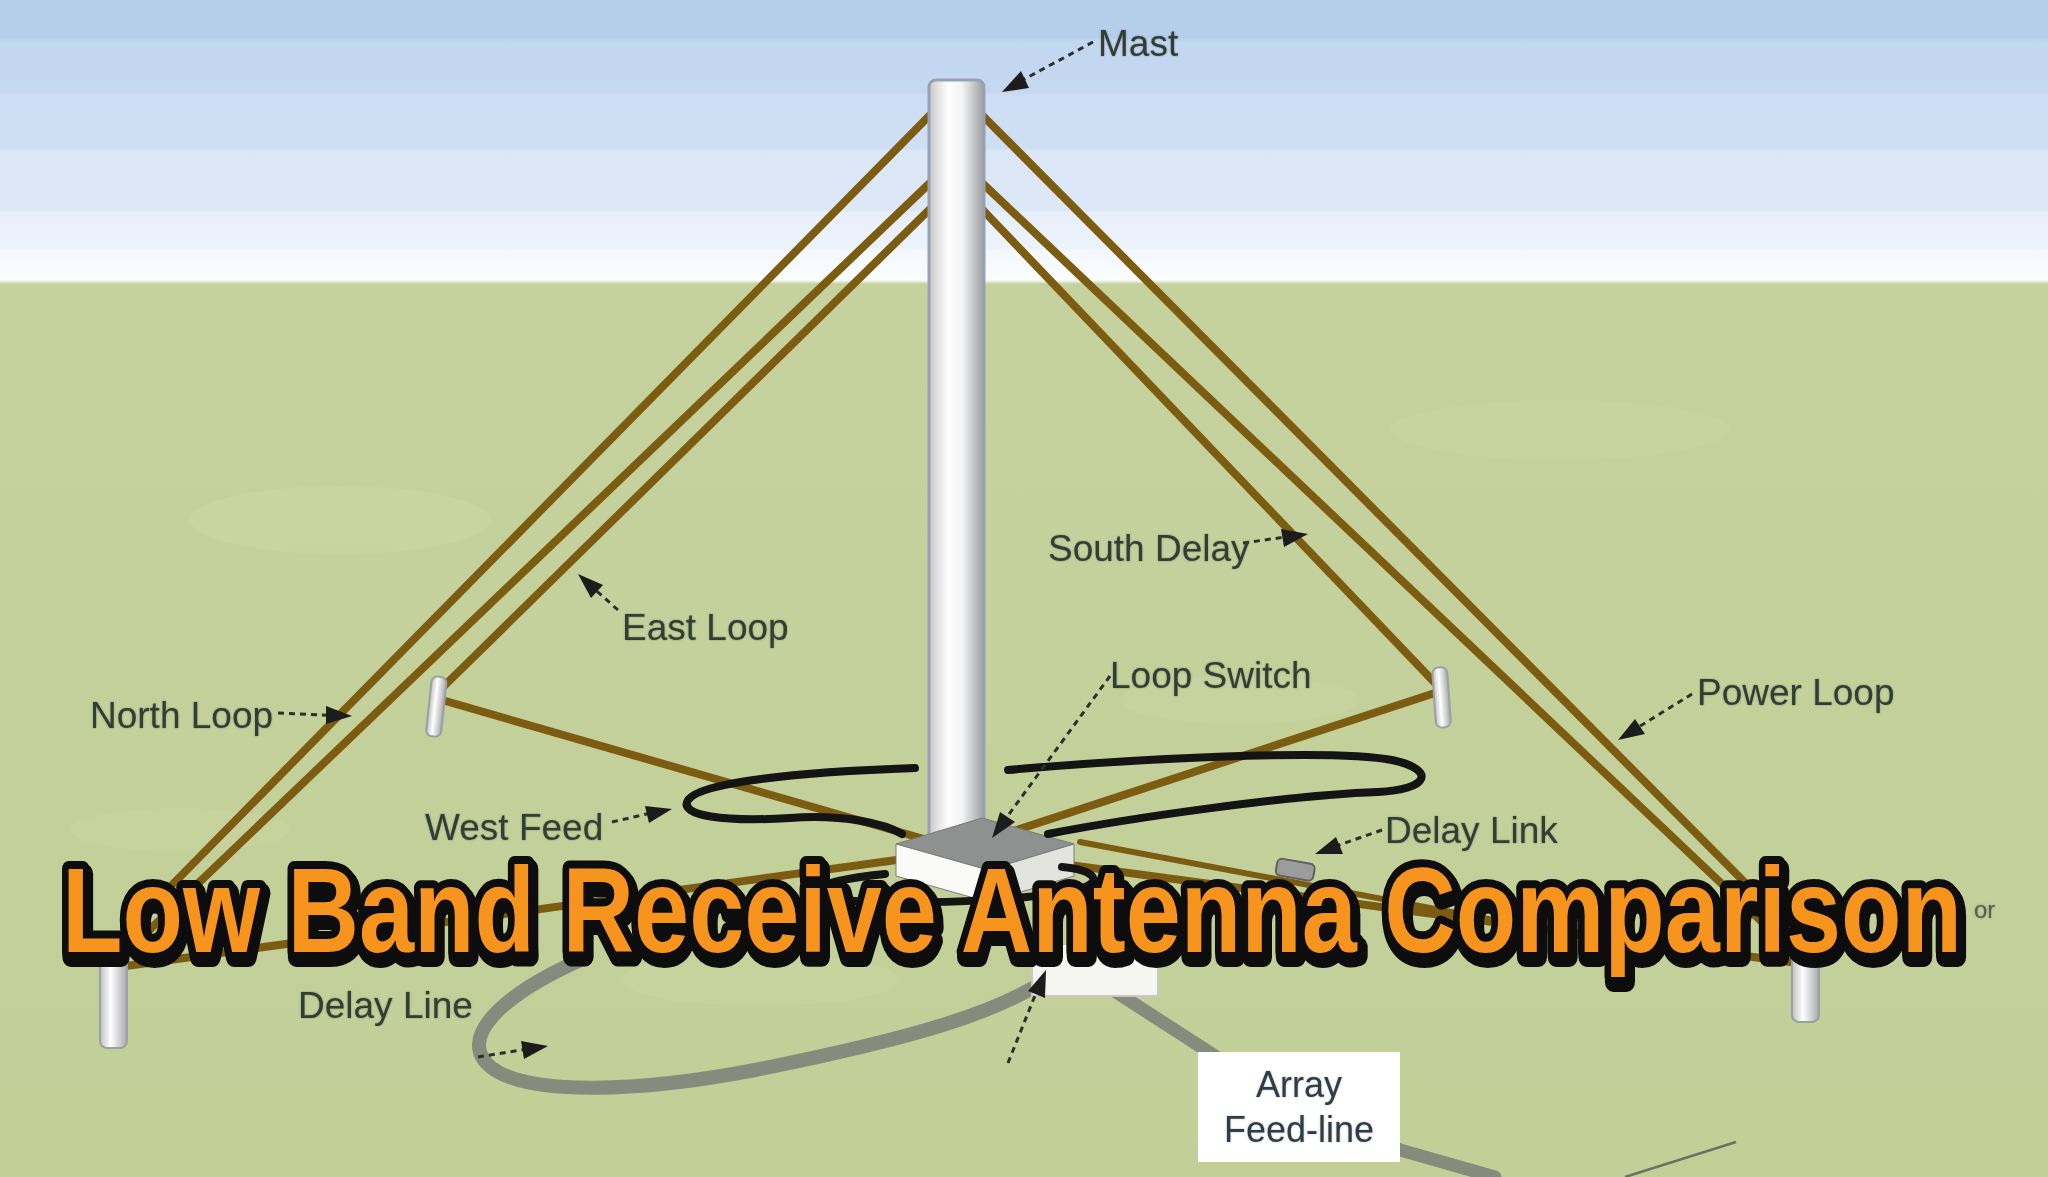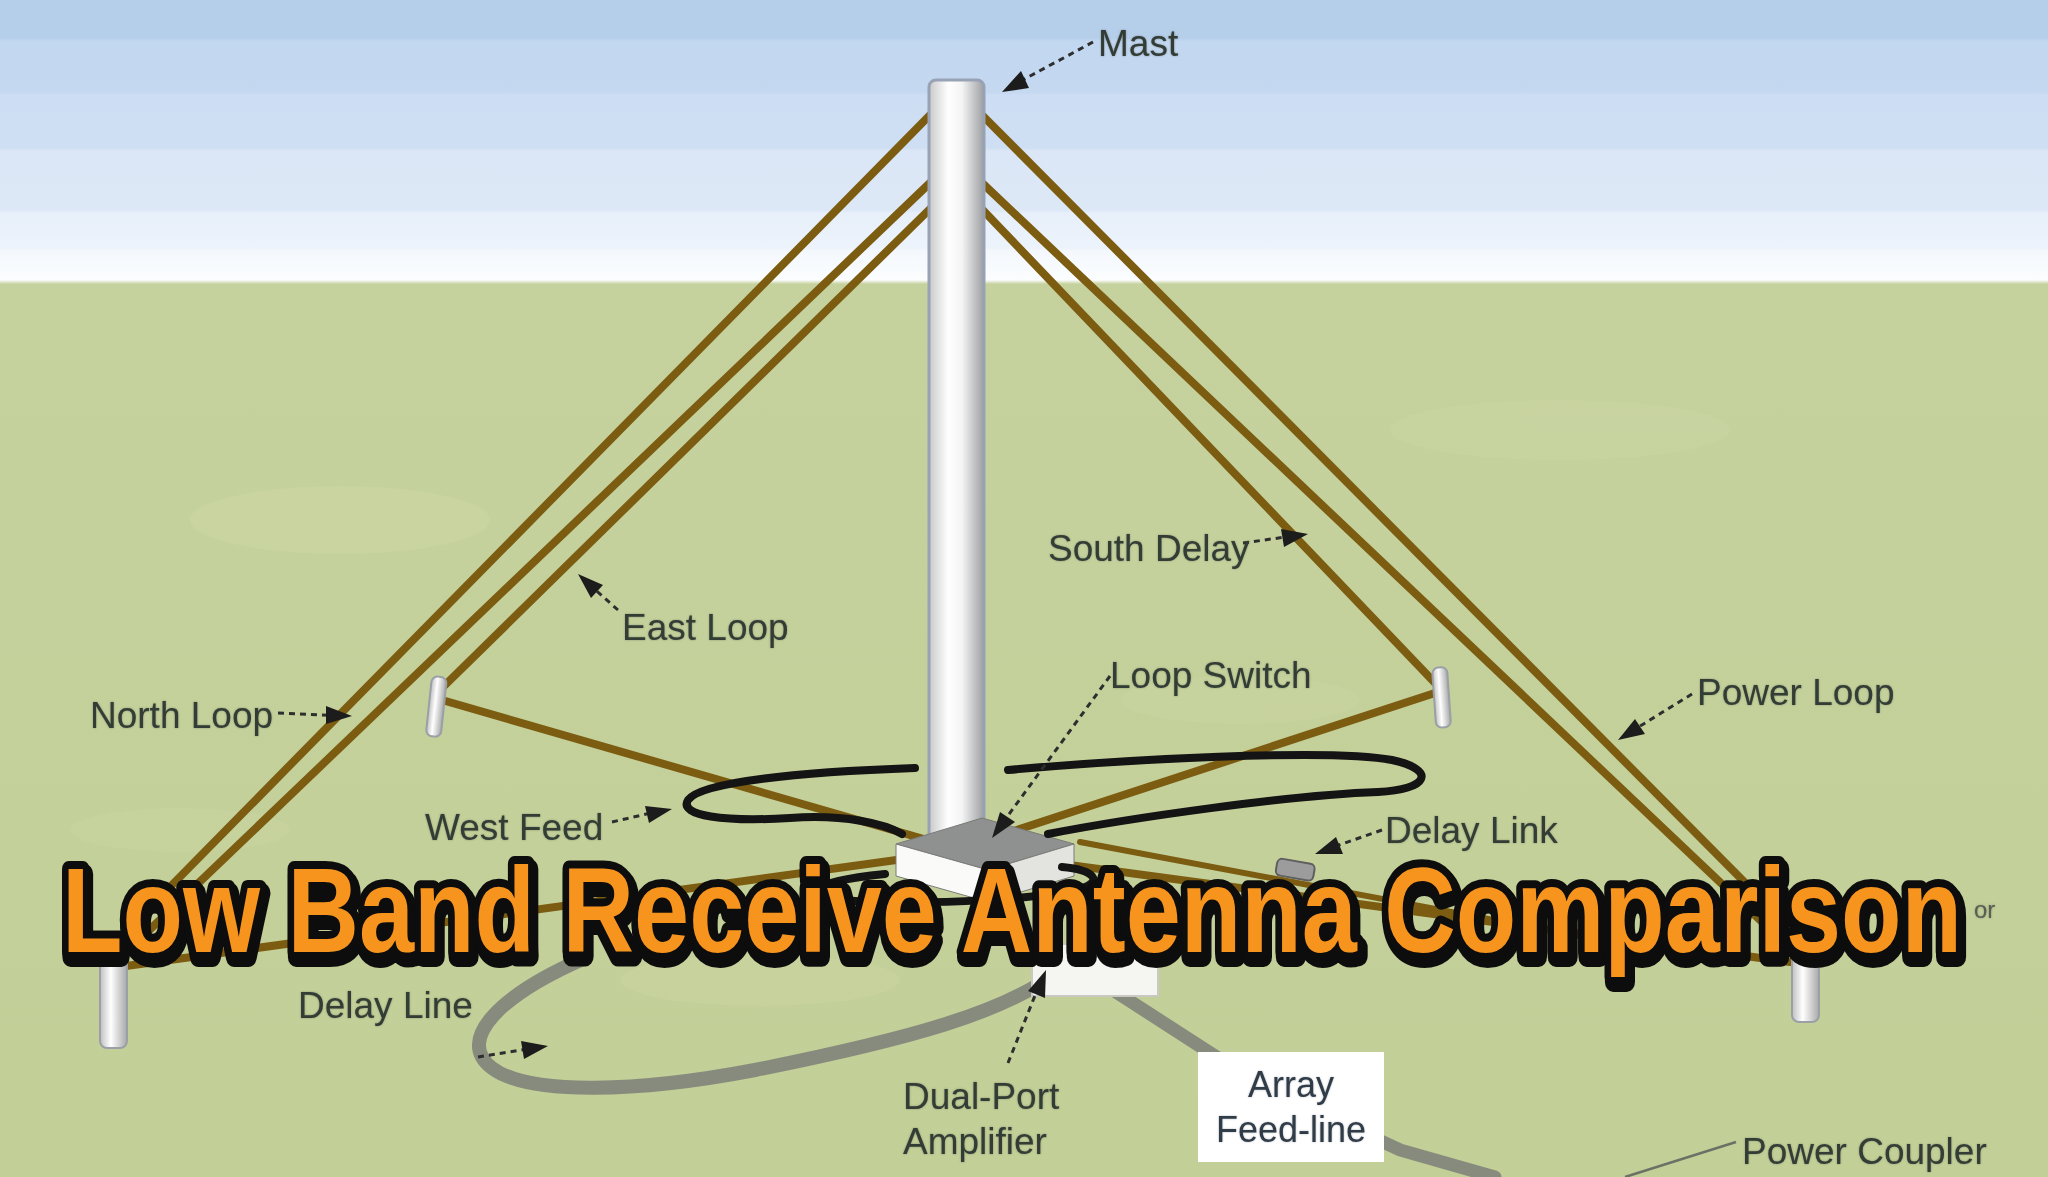--- a/index.html
+++ b/index.html
@@ -149,27 +149,22 @@
   <div class="lbl" style="left:1098px;top:22px">Mast</div>
   <div class="lbl" style="left:1048px;top:527px">South Delay</div>
   <div class="lbl" style="left:622px;top:606px">East Loop</div>
   <div class="lbl" style="left:90px;top:694px">North Loop</div>
   <div class="lbl" style="left:1697px;top:671px">Power Loop</div>
   <div class="lbl" style="left:1110px;top:654px">Loop Switch</div>
   <div class="lbl" style="left:425px;top:806px">West Feed</div>
   <div class="lbl" style="left:1385px;top:809px">Delay Link</div>
   <div class="lbl" style="left:298px;top:984px">Delay Line</div>
 
-  <div class="lbl two" style="left:903px;top:1074px">
-    <div>Dual-Port</div>
-    <div>Amplifier</div>
-  </div>
 
-  <div class="whitebox" style="left:1198px;top:1052px;width:186px;height:110px">
+  <div class="whitebox" style="left:1198px;top:1052px;width:202px;height:110px">
     <div>Array</div>
     <div>Feed-line</div>
   </div>
 
-  <div class="lbl" style="left:1742px;top:1130px">Power Coupler</div>
 
   <div class="lbl fragment" style="left:1974px;top:896px">or</div>
 
 </div>
 
 </body></html>

